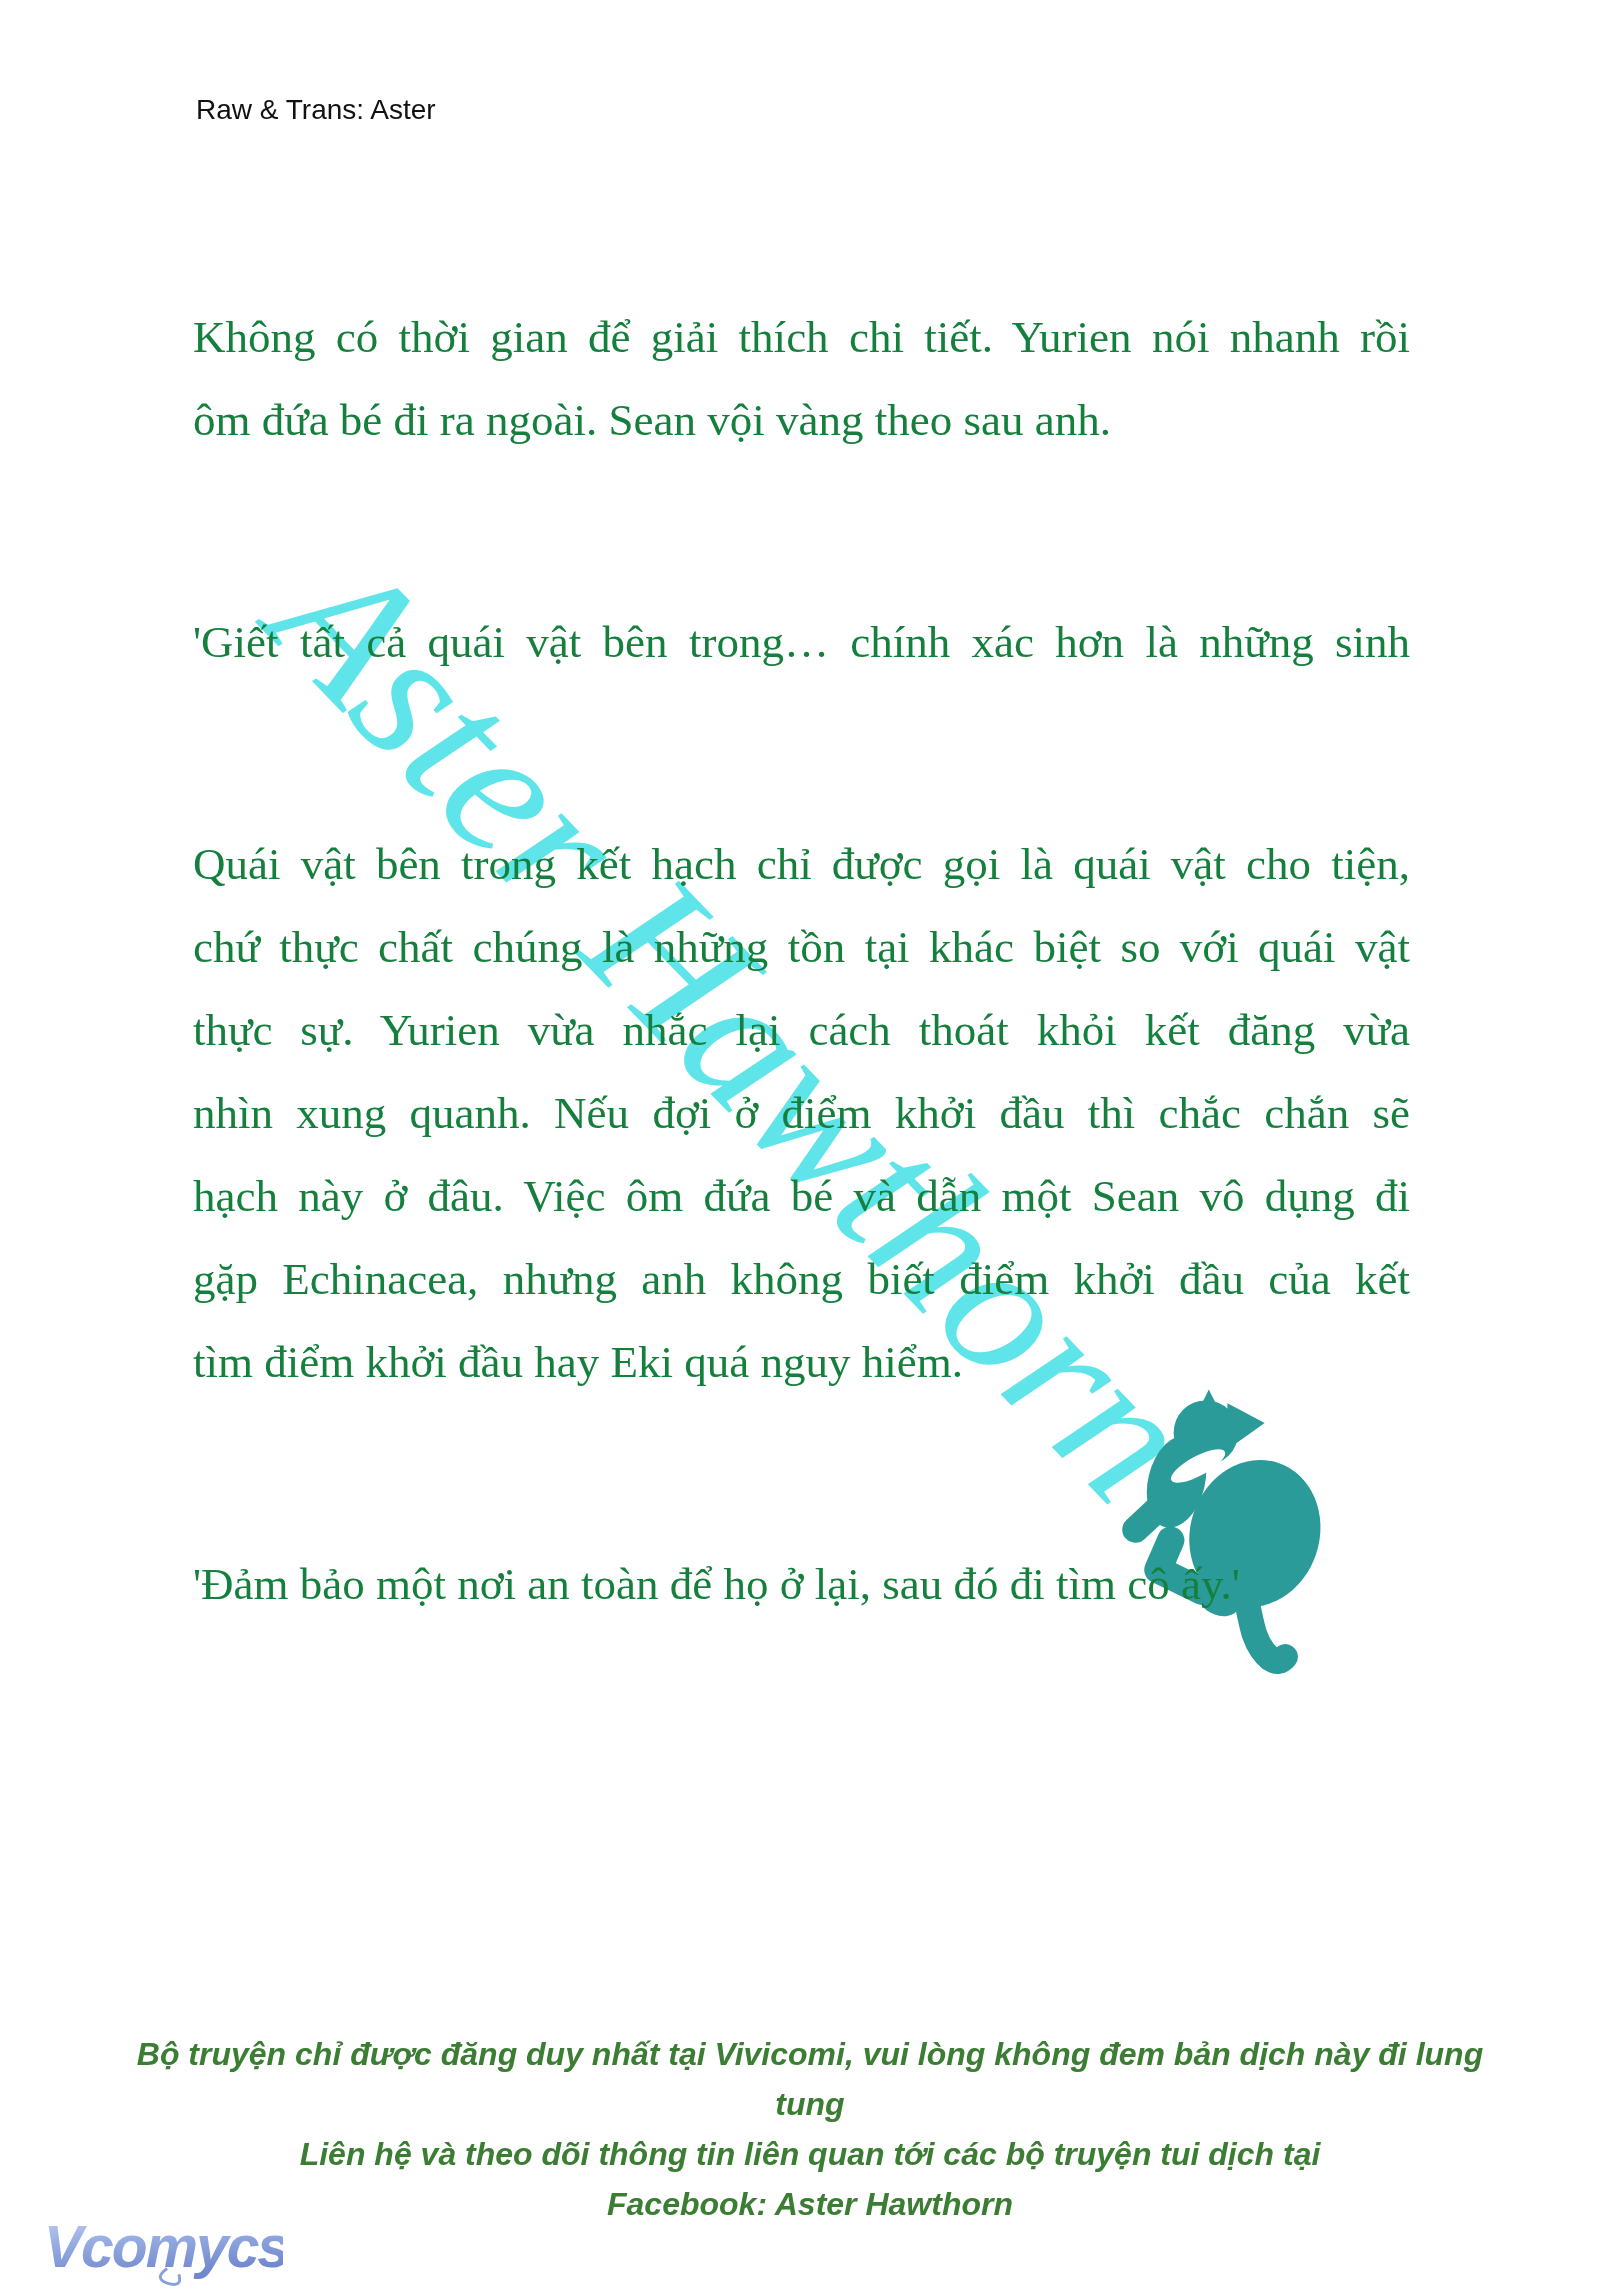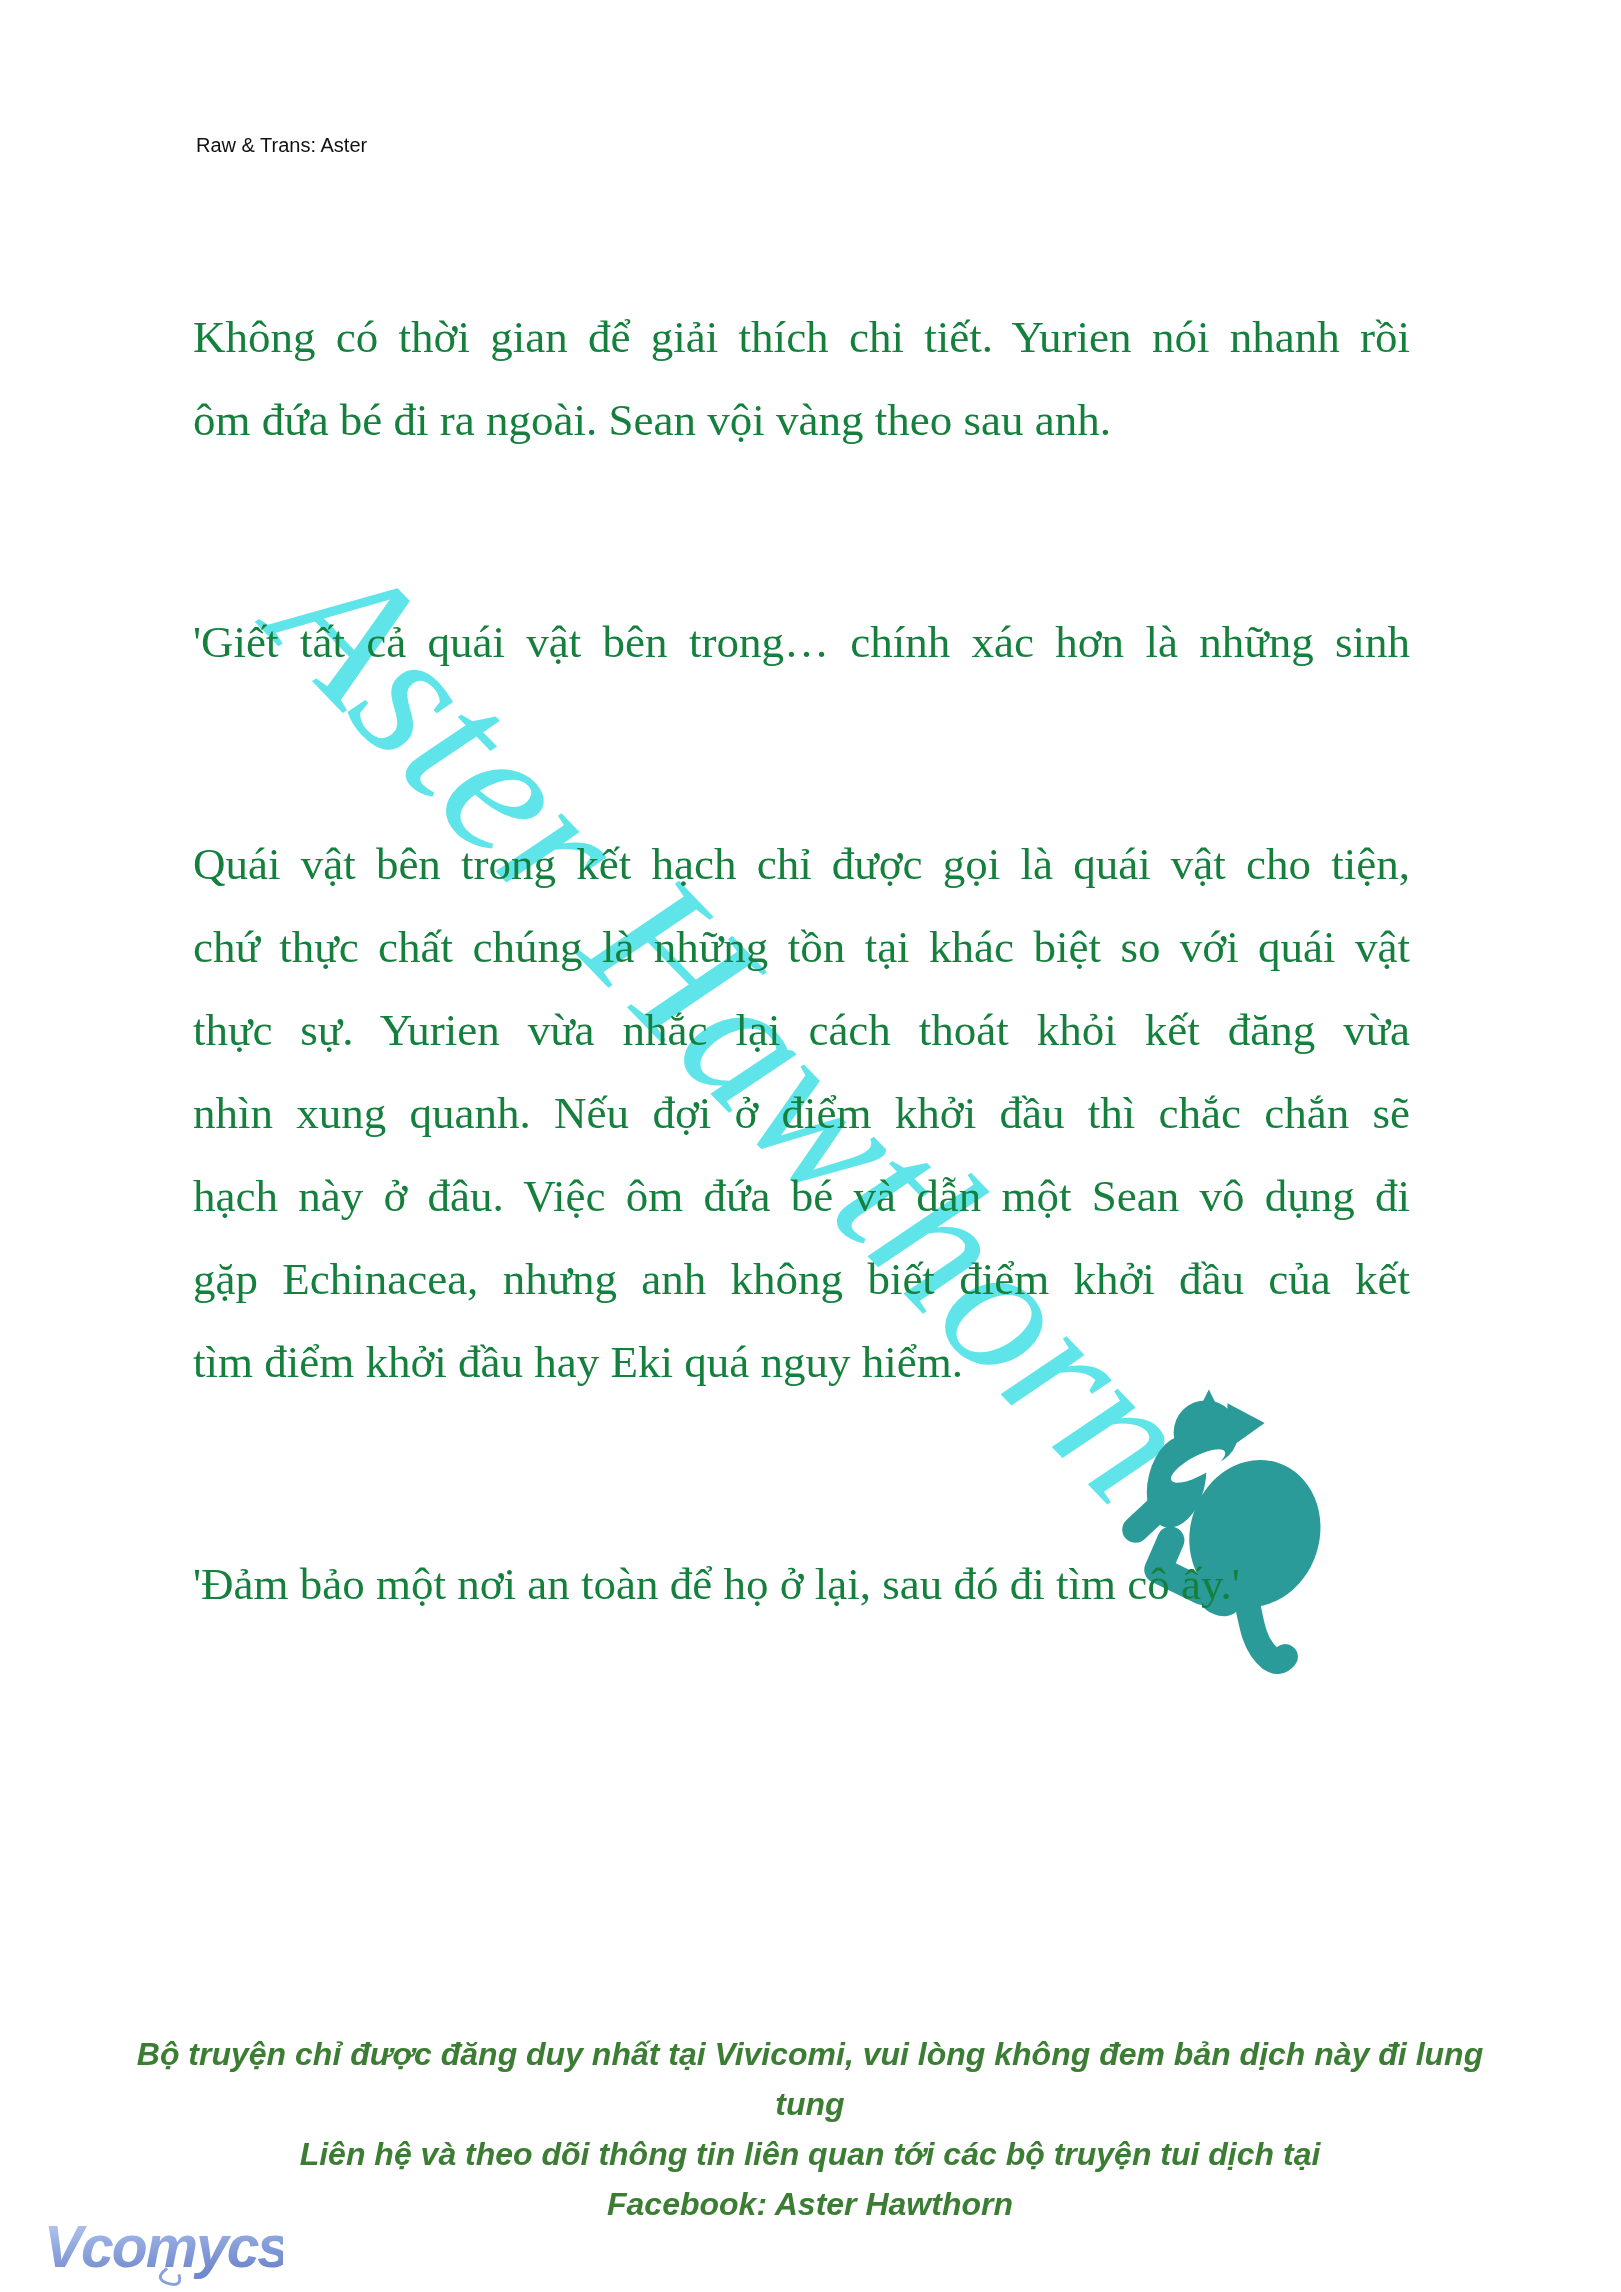--- a/index.html
+++ b/index.html
@@ -9,24 +9,23 @@
     height: 2293px;
     background: #ffffff;
     overflow: hidden;
     font-family: "Liberation Serif", serif;
   }
   .credit {
     position: absolute;
     left: 196px;
     top: 94px;
     font-family: "Liberation Sans", sans-serif;
-    font-size: 20px;
+    font-size: 28px;
     color: #111111;
     z-index: 2;
-    margin-top: 40px;
   }
   .watermark {
     position: absolute;
     left: 377px;
     top: 518px;
     font-family: "Liberation Serif", serif;
     font-style: italic;
     font-size: 191px;
     line-height: 1;
     color: #5fe5e9;

